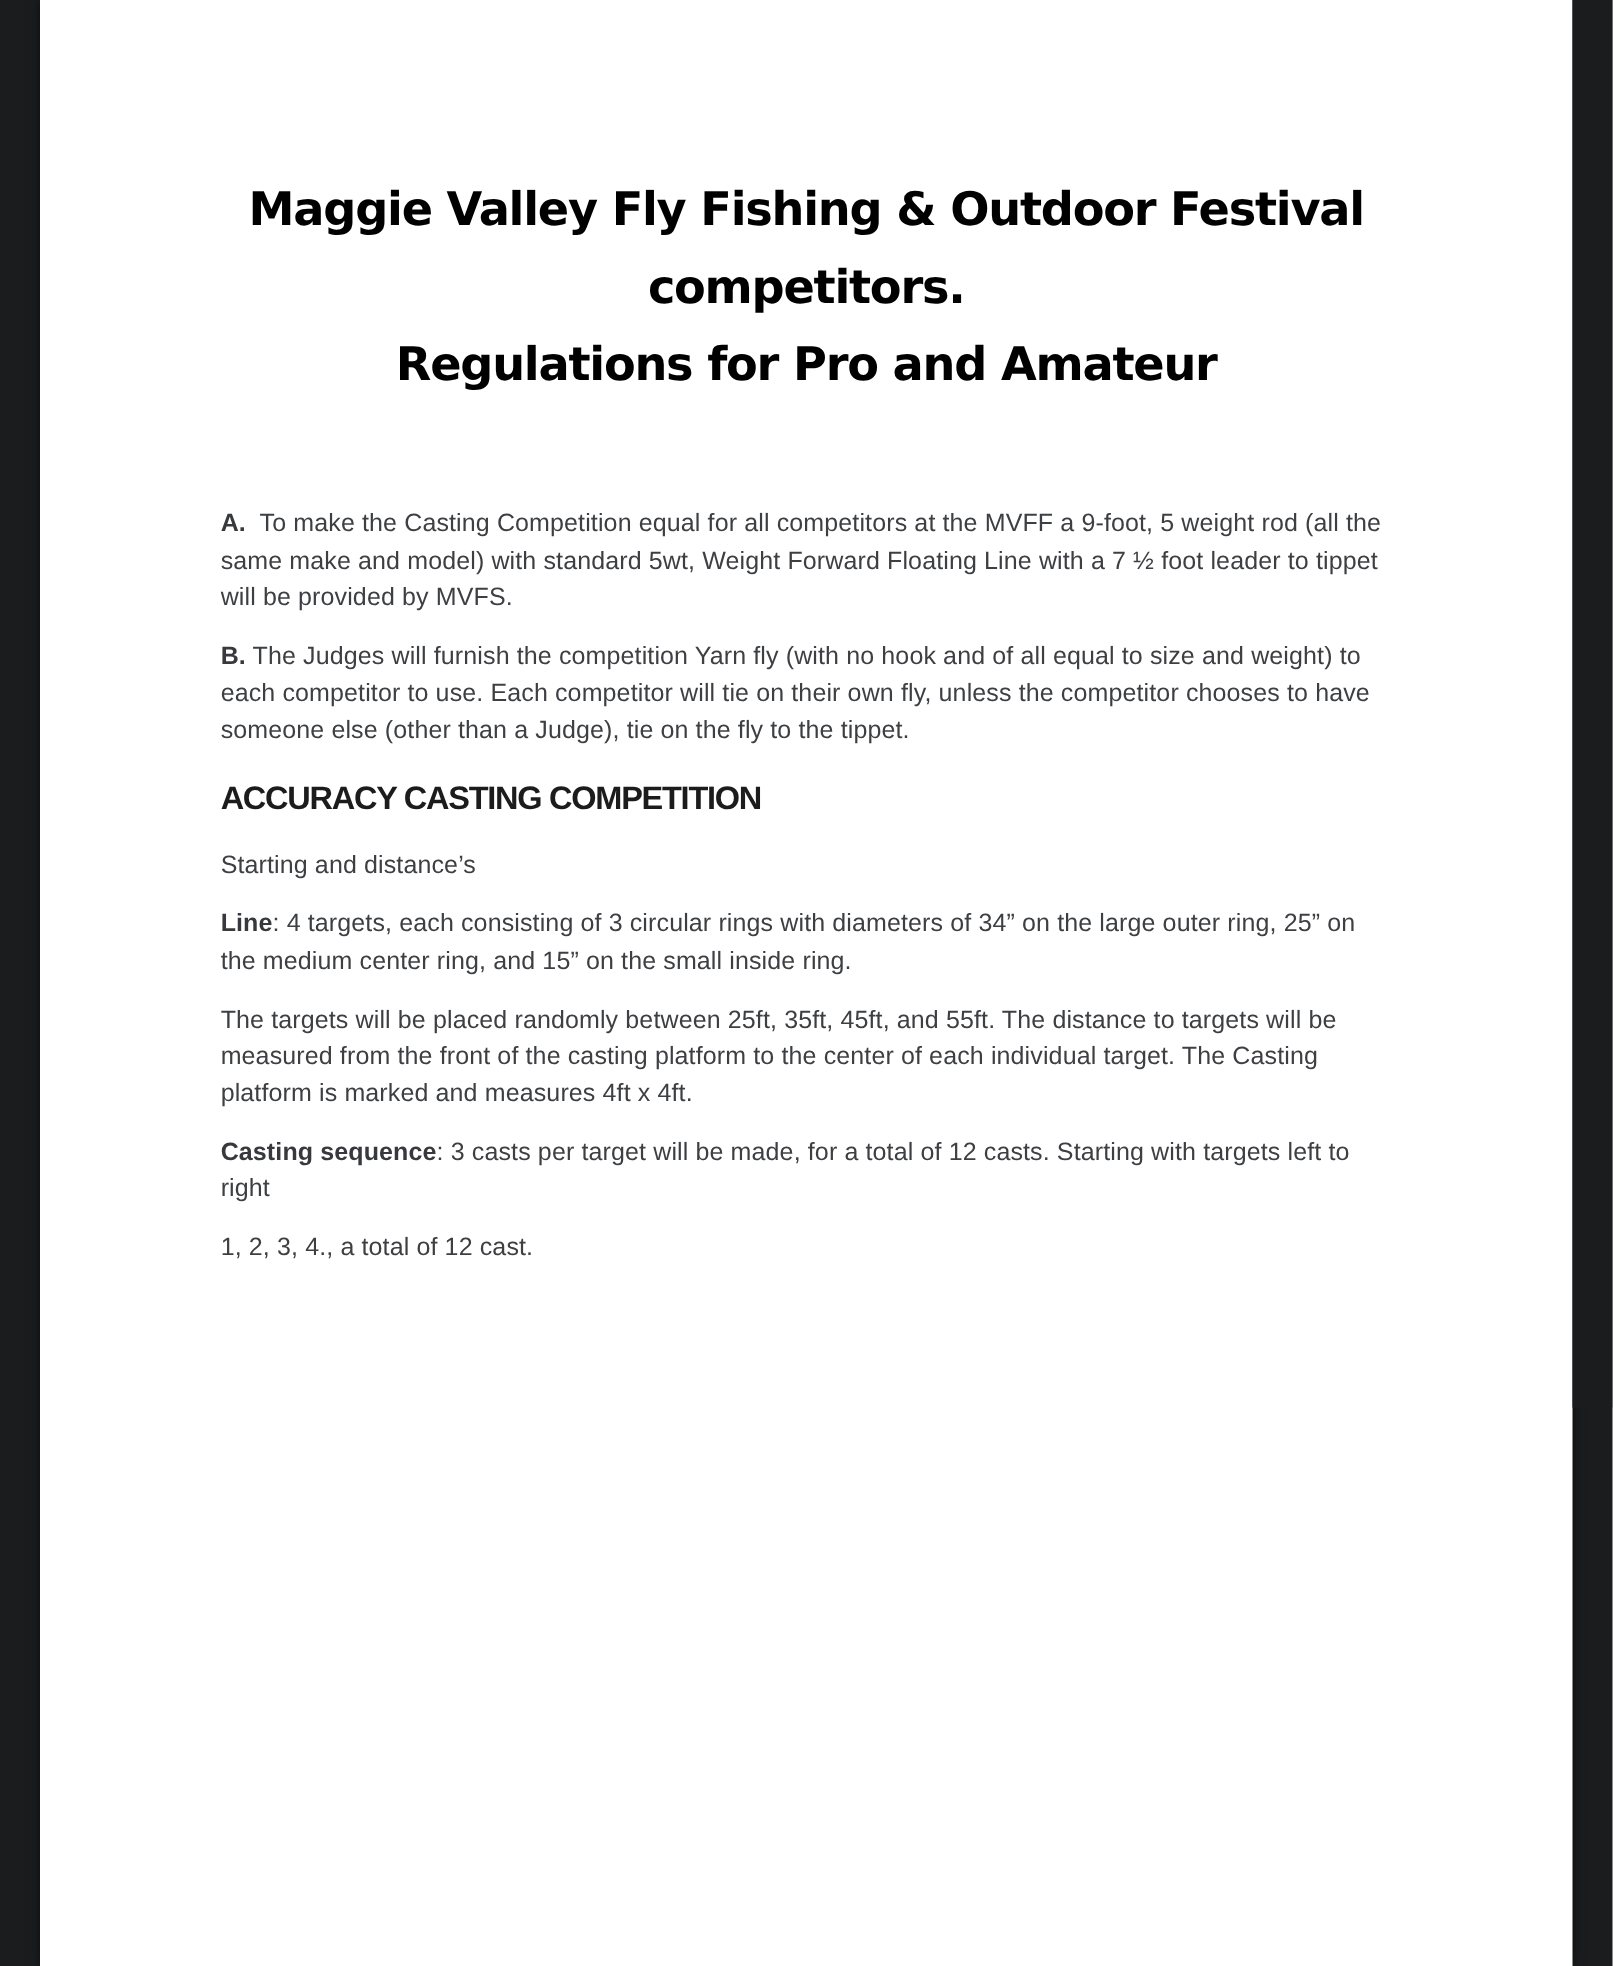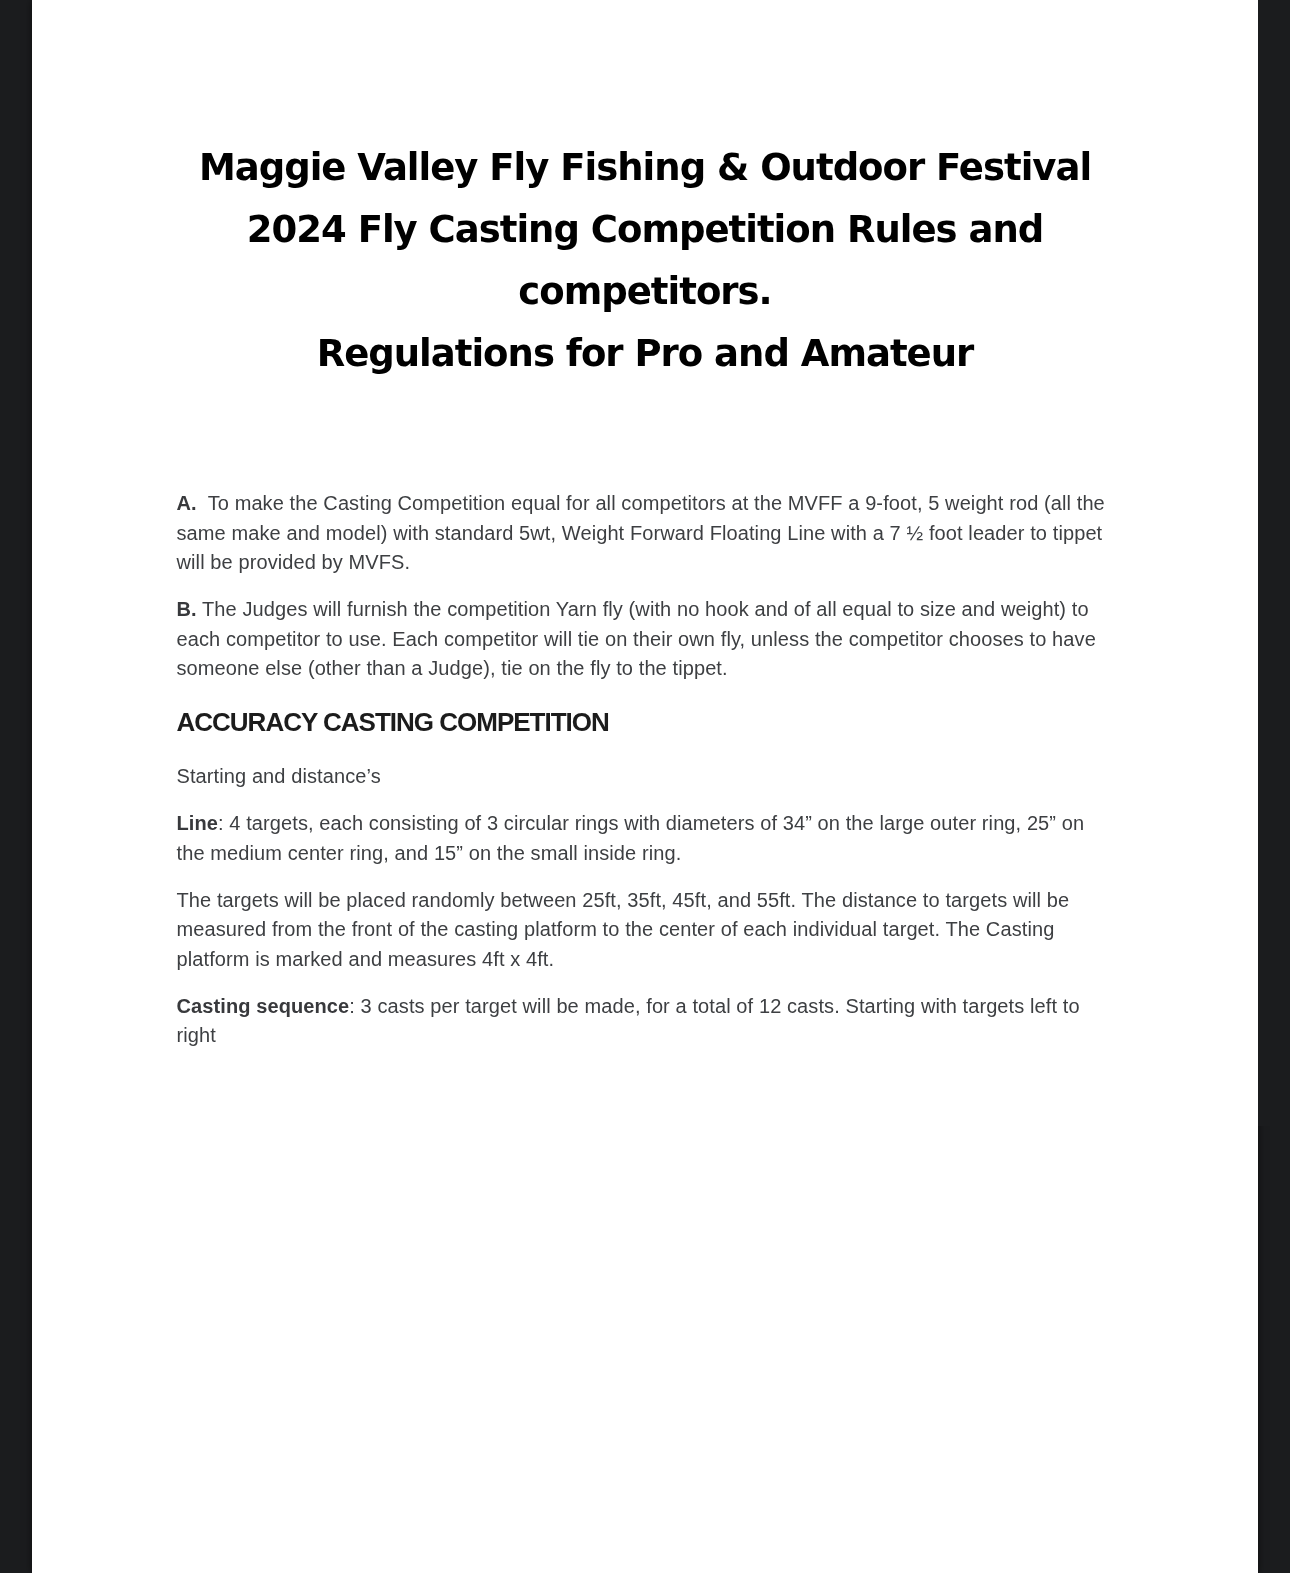--- a/index.html
+++ b/index.html
@@ -51,21 +51,21 @@
   }
   p.body-para {
     margin: 0 0 17.5px 0;
     padding: 0;
     font-size: 20px;
     line-height: 29.5px;
     color: #3d3f42;
     letter-spacing: 0.1px;
   }
   p.first-after-title {
-    margin-top: 104px;
+    margin-top: 82px;
   }
   .run {
     white-space: pre-wrap;
   }
   strong.lead {
     font-weight: 700;
     color: #38393c;
   }
   h2.section-heading {
     margin: 15px 0 19px 0;
@@ -84,37 +84,37 @@
 <body>
 
 <div class="viewport">
   <div class="gutter"></div>
 
   <div class="paper">
     <div class="content">
 
       <h1 class="doc-title">
         <span class="title-line">Maggie Valley Fly Fishing &amp; Outdoor Festival</span>
-        <span class="title-line">2024 Fly Casting Competition Rules and</span>
         <span class="title-line">competitors.</span>
         <span class="title-line">Regulations for Pro and Amateur</span>
       </h1>
 
       <p class="body-para first-after-title"><strong class="lead">A.</strong><span class="run">  To make the Casting Competition equal for all competitors at the MVFF a 9-foot, 5 weight rod (all the same make and model) with standard 5wt, Weight Forward Floating Line with a 7 ½ foot leader to tippet will be provided by MVFS.</span></p>
 
       <p class="body-para"><strong class="lead">B.</strong><span class="run"> The Judges will furnish the competition Yarn fly (with no hook and of all equal to size and weight) to each competitor to use. Each competitor will tie on their own fly, unless the competitor chooses to have someone else (other than a Judge), tie on the fly to the tippet.</span></p>
 
       <h2 class="section-heading">ACCURACY CASTING COMPETITION</h2>
 
       <p class="body-para"><span class="run">Starting and distance’s</span></p>
 
       <p class="body-para"><strong class="lead">Line</strong><span class="run">: 4 targets, each consisting of 3 circular rings with diameters of 34” on the large outer ring, 25” on the medium center ring, and 15” on the small inside ring.</span></p>
 
       <p class="body-para"><span class="run">The targets will be placed randomly between 25ft, 35ft, 45ft, and 55ft. The distance to targets will be measured from the front of the casting platform to the center of each individual target. The Casting platform is marked and measures 4ft x 4ft.</span></p>
 
       <p class="body-para"><strong class="lead">Casting sequence</strong><span class="run">: 3 casts per target will be made, for a total of 12 casts. Starting with targets left to right</span></p>
 
+      <p class="body-para last-para"><span class="run">1, 2, 3, 4., a total of 12 cast.</span></p>
 
     </div>
   </div>
 
   <div class="gutter"></div>
 </div>
 
 </body></html>

